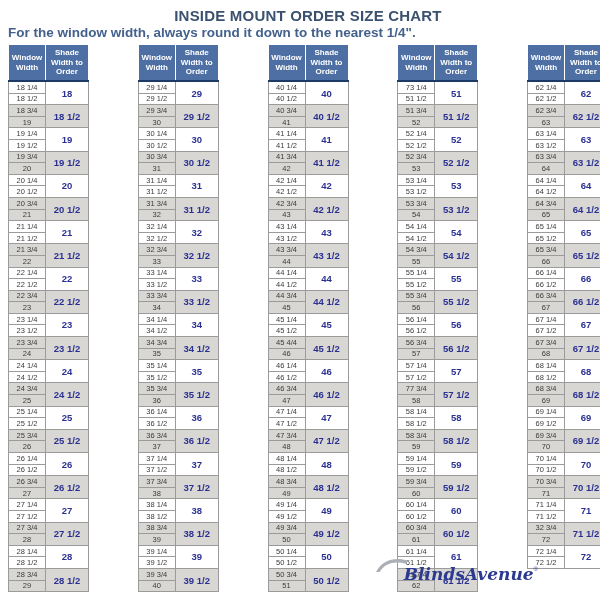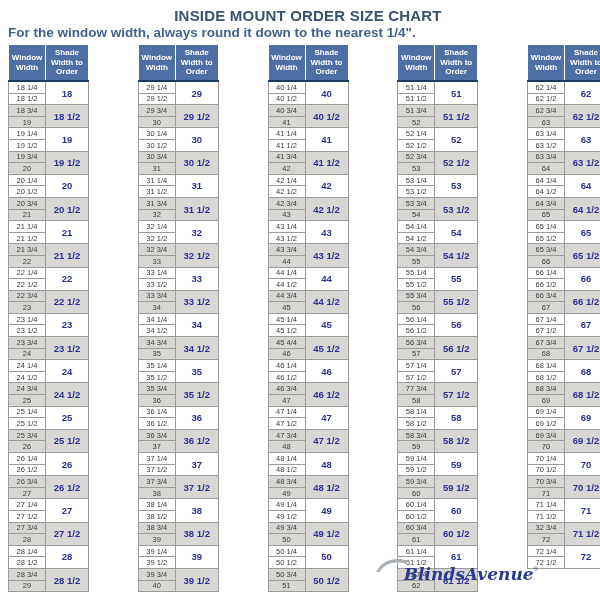--- a/index.html
+++ b/index.html
@@ -568,21 +568,21 @@
           <col class="c-shade">
         </colgroup>
         <thead>
           <tr>
             <th>Window Width</th>
             <th>Shade Width to Order</th>
           </tr>
         </thead>
         <tbody>
           <tr class="pair-top">
-            <td class="win">51 1/4</td>
+            <td class="win">73 1/4</td>
             <td class="shade" rowspan="2">51</td>
           </tr>
           <tr class="pair-bottom">
             <td class="win">51 1/2</td>
           </tr>
           <tr class="pair-top alt">
             <td class="win">51 3/4</td>
             <td class="shade" rowspan="2">51 1/2</td>
           </tr>
           <tr class="pair-bottom alt">

